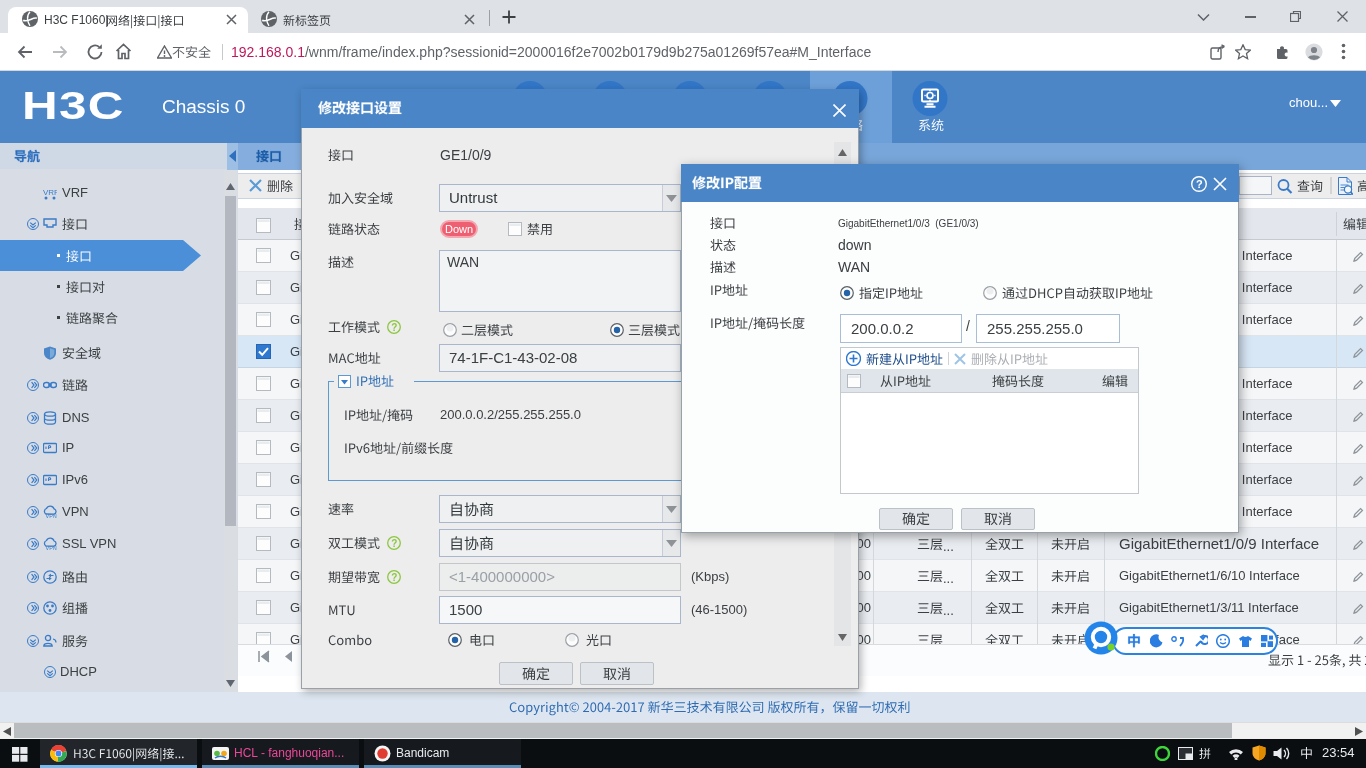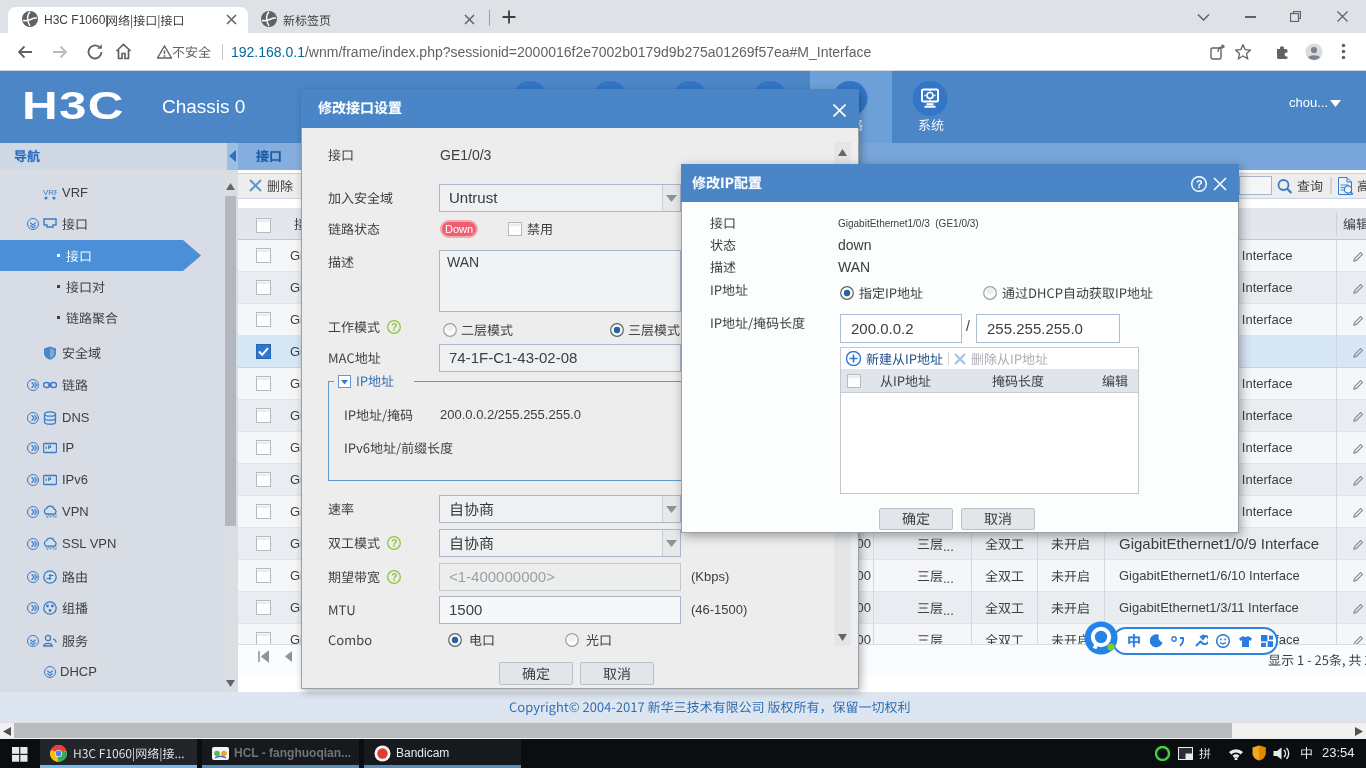--- a/index.html
+++ b/index.html
@@ -229,21 +229,21 @@
   </svg>
 <svg class="ab" style="left:114px;top:42px;" width="19" height="19" viewBox="0 0 19 19">
     <path d="M2.5 9 L9.5 2.5 L16.5 9 M4.5 8 V16.5 H8 V11.5 H11 V16.5 H14.5 V8" stroke="#5f6368" stroke-width="1.7" fill="none"></path>
   </svg>
 <svg class="ab" style="left:157px;top:45px;" width="15" height="14" viewBox="0 0 15 14">
     <path d="M7.5 1 L14.5 13 H0.5 Z" fill="none" stroke="#5f6368" stroke-width="1.4"></path>
     <path d="M7.5 5.5 V9" stroke="#5f6368" stroke-width="1.4"></path>
     <circle cx="7.5" cy="11" r="0.9" fill="#5f6368"></circle>
   </svg>
 <div class="ab" style="left:222px;top:44px;width:1px;height:16px;background:#c6c9cc"></div>
-<div class="lat" style="left:231.0px;top:41.5px;font-size:14px;line-height:21px;color:#5f6368;font-weight:normal;letter-spacing:0;"><span style="color:#0369a1">192.168.0.1</span><span style="color:#5f6368">/wnm/frame/index.php?sessionid=2000016f2e7002b0179d9b275a01269f57ea#M_Interface</span></div>
+<div class="lat" style="left:231.0px;top:41.5px;font-size:14px;line-height:21px;color:#5f6368;font-weight:normal;letter-spacing:0;"><span style="color:#be185d">192.168.0.1</span><span style="color:#5f6368">/wnm/frame/index.php?sessionid=2000016f2e7002b0179d9b275a01269f57ea#M_Interface</span></div>
 <svg class="ab" style="left:1210px;top:44px;" width="16" height="16" viewBox="0 0 16 16">
     <rect x="1" y="4" width="10" height="11" rx="1.5" fill="none" stroke="#5f6368" stroke-width="1.4"></rect>
     <path d="M8 8 C8 4 10 2.5 14.5 2.5 M14.5 2.5 L11.5 0.8 M14.5 2.5 L11.5 4.5" stroke="#5f6368" stroke-width="1.4" fill="none"></path>
   </svg>
 <svg class="ab" style="left:1235px;top:44px;" width="16" height="16" viewBox="0 0 16 16">
     <path d="M8 0.8 L10.2 5.6 15.4 6.1 11.5 9.6 12.6 14.7 8 12 3.4 14.7 4.5 9.6 0.6 6.1 5.8 5.6 Z" fill="none" stroke="#5f6368" stroke-width="1.3"></path>
   </svg>
 <svg class="ab" style="left:1274px;top:44px;" width="16" height="16" viewBox="0 0 16 16">
     <path d="M3 6 h2.2 a2 2 0 1 1 3.6 0 H11 a1.5 1.5 0 0 1 1.5 1.5 v2.2 a2 2 0 1 0 0 3.6 v1.2 a1.5 1.5 0 0 1 -1.5 1.5 H3.5 A1.5 1.5 0 0 1 2 14.5 V6 Z" fill="#5f6368" transform="translate(1,-1)"></path>
   </svg>
@@ -1134,21 +1134,21 @@
   </svg>
 <svg class="ab" style="left:838px;top:634px;" width="9" height="7" viewBox="0 0 9 7">
     <path d="M4.5 7 L9 0 H0 Z" fill="#666"></path>
   </svg>
 <svg class="ab" style="left:328.0px;top:147.0px;" width="26.0" height="19" viewBox="0 0 26.00 19">
     <g fill="#3c4043" transform="translate(0,13) scale(0.013000,-0.013000)">
       <use href="#g63a5_400" x="0"></use>
       <use href="#g53e3_400" x="1000"></use>
     </g>
   </svg>
-<div class="lat" style="left:440.0px;top:144.5px;font-size:14px;line-height:21px;color:#3c4043;font-weight:normal;letter-spacing:0;">GE1/0/3</div>
+<div class="lat" style="left:440.0px;top:144.5px;font-size:14px;line-height:21px;color:#3c4043;font-weight:normal;letter-spacing:0;">GE1/0/9</div>
 <svg class="ab" style="left:328.0px;top:190.0px;" width="65.0" height="19" viewBox="0 0 65.00 19">
     <g fill="#3c4043" transform="translate(0,13) scale(0.013000,-0.013000)">
       <use href="#g52a0_400" x="0"></use>
       <use href="#g5165_400" x="1000"></use>
       <use href="#g5b89_400" x="2000"></use>
       <use href="#g5168_400" x="3000"></use>
       <use href="#g57df_400" x="4000"></use>
     </g>
   </svg>
 <div class="ab" style="left:439px;top:184px;width:242px;height:28px;background:#eef0f1;border:1px solid #a9b6cc"></div>
@@ -1635,21 +1635,21 @@
       <use href="#g2e_400" x="8735"></use>
       <use href="#g2e_400" x="9013"></use>
     </g>
   </svg>
 <svg class="ab" style="left:212px;top:745px;" width="17" height="17" viewBox="0 0 17 17">
     <rect x="0" y="2" width="17" height="13" rx="2" fill="#f5f5f5"></rect>
     <circle cx="5" cy="8.5" r="2.8" fill="#58b947"></circle>
     <circle cx="12" cy="8.5" r="2.8" fill="#f0a61d"></circle>
     <path d="M3 13 C6 10.5 11 10.5 14 13" stroke="#3577c0" stroke-width="1.5" fill="none"></path>
   </svg>
-<div class="lat" style="left:234.0px;top:744.0px;font-size:12px;line-height:18px;color:#737373;font-weight:bold;letter-spacing:0;">HCL - fanghuoqian...</div>
+<div class="lat" style="left:234.0px;top:744.0px;font-size:12px;line-height:18px;color:#ec4899;font-weight:normal;letter-spacing:0;">HCL - fanghuoqian...</div>
 <svg class="ab" style="left:374px;top:745px;" width="17" height="17" viewBox="0 0 17 17">
     <circle cx="8.5" cy="8.5" r="8" fill="#f5f5f5"></circle>
     <circle cx="8.5" cy="8.5" r="5.2" fill="#e03c31"></circle>
   </svg>
 <div class="lat" style="left:396.0px;top:744.0px;font-size:12px;line-height:18px;color:#e8eaed;font-weight:normal;letter-spacing:0;">Bandicam</div>
 <svg class="ab" style="left:1155px;top:746px;" width="15" height="15" viewBox="0 0 15 15">
     <circle cx="7.5" cy="7.5" r="6.5" fill="none" stroke="#3fd43c" stroke-width="2.4"></circle>
   </svg>
 <svg class="ab" style="left:1178px;top:747px;" width="15" height="13" viewBox="0 0 15 13">
     <rect x="0.5" y="0.5" width="14" height="12" fill="#2b2f33" stroke="#e8eaed"></rect>

